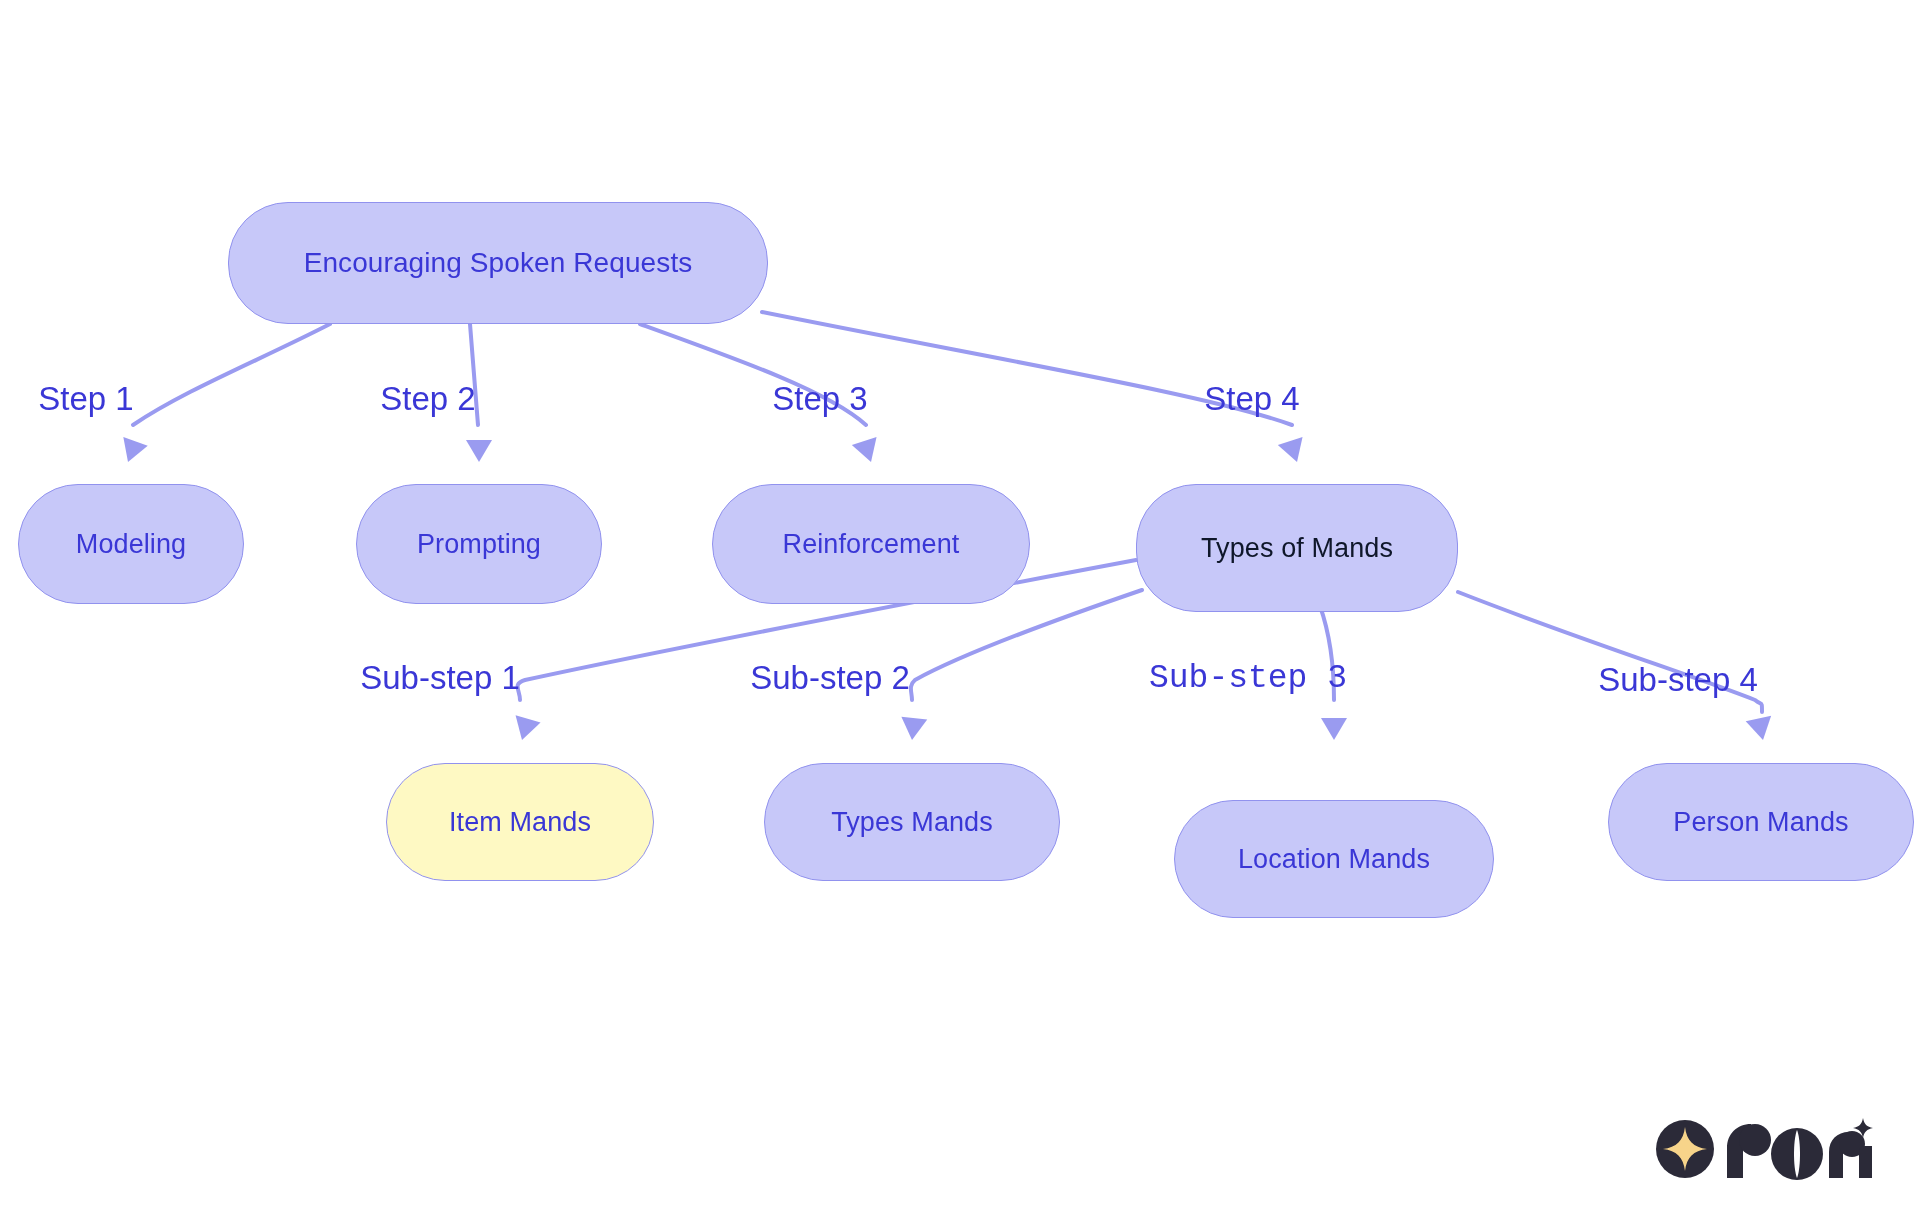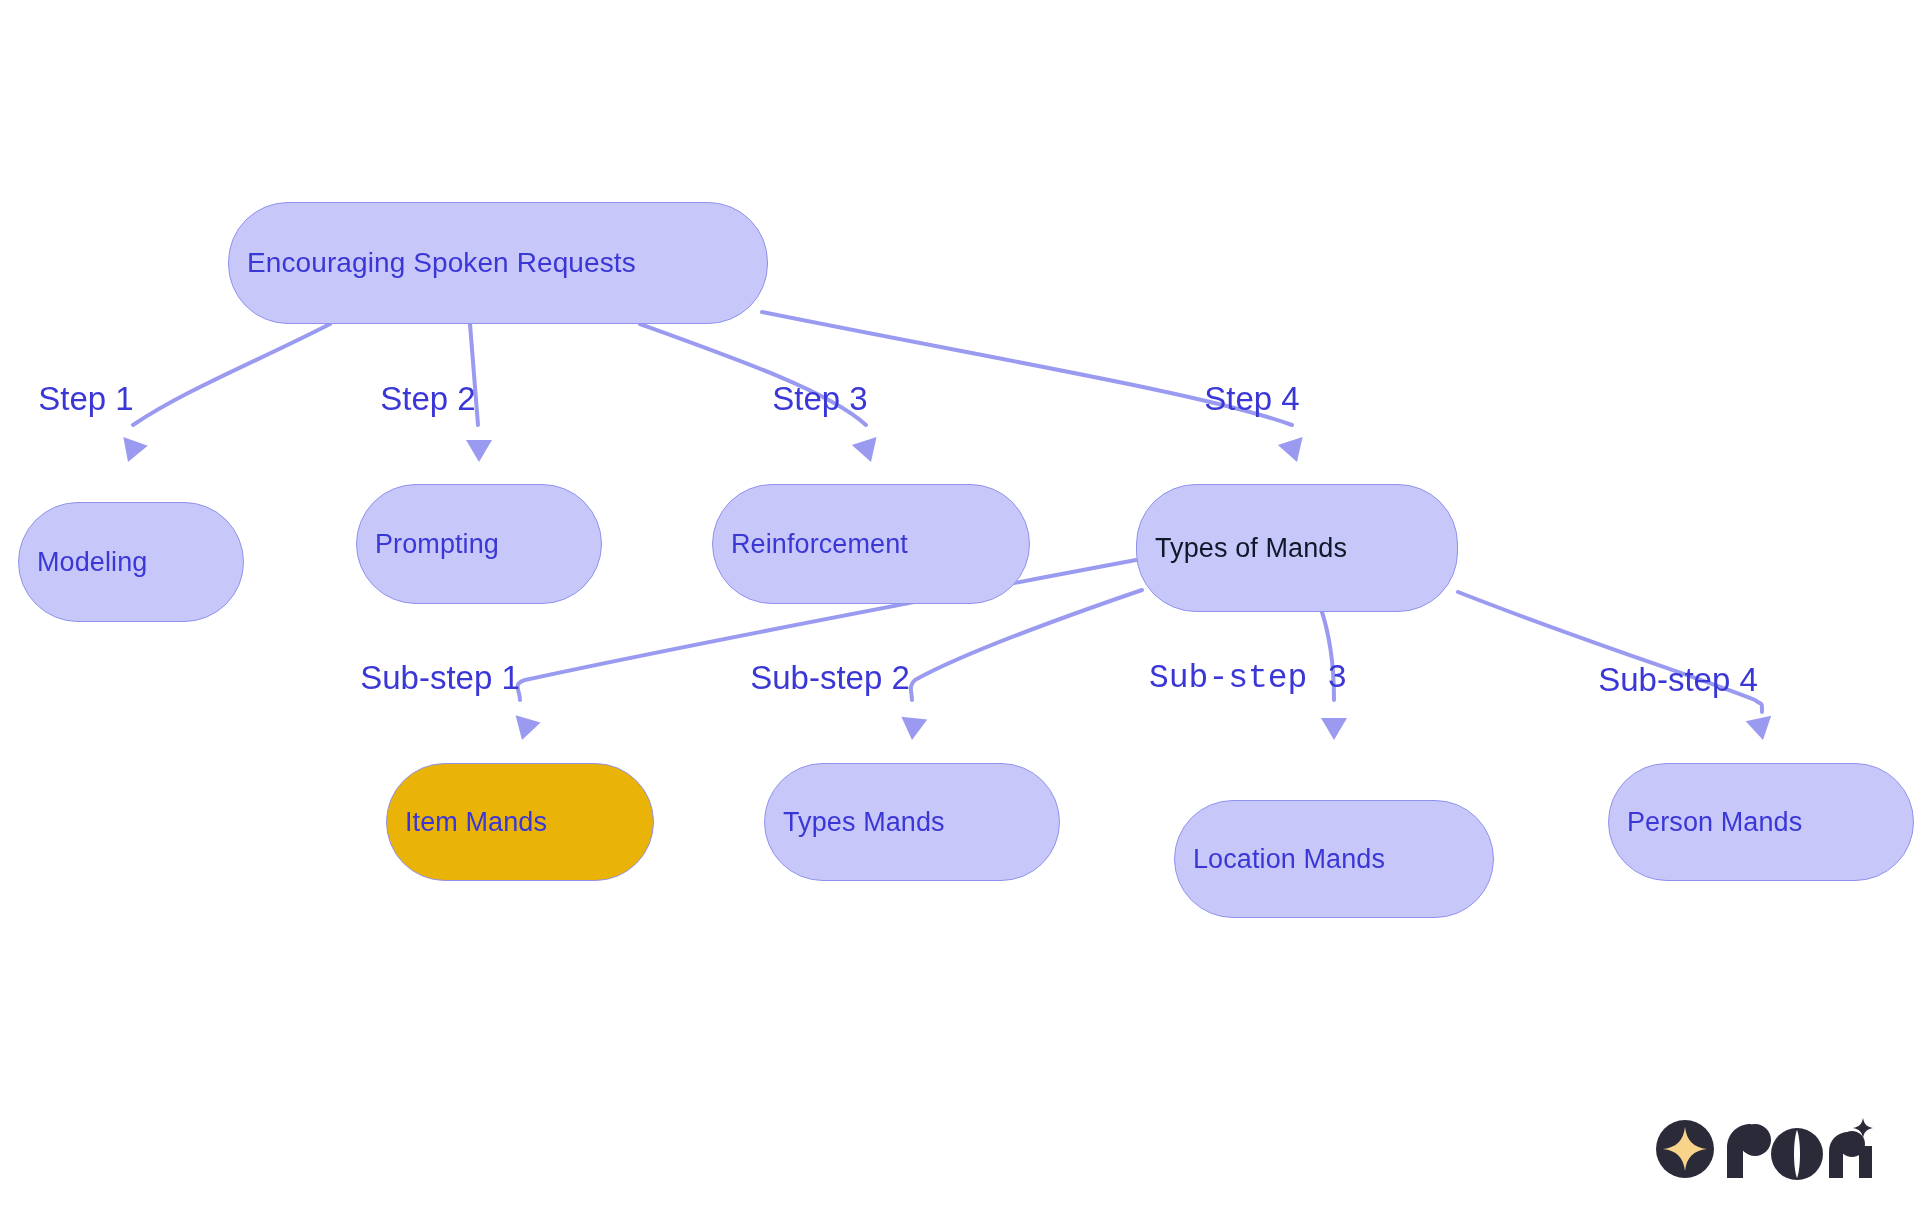--- a/index.html
+++ b/index.html
@@ -26,20 +26,21 @@
     top: 0;
     width: 1920px;
     height: 1215px;
     pointer-events: none;
   }
   .node {
     position: absolute;
     box-sizing: border-box;
     display: flex;
     align-items: center;
+    justify-content: center;
     background: #c7c8f9;
     border: 1.6px solid #9192ee;
     border-radius: 60px;
     color: #3a37d6;
     font-size: 27px;
     font-weight: 400;
     letter-spacing: 0.1px;
     white-space: nowrap;
     padding: 0 18px;
   }
@@ -91,33 +92,33 @@
         <path d="M -13 -22 L 13 -22 L 0 0 Z" fill="#9a9bf0" transform="translate(912,740) rotate(6)"></path>
         <path d="M -13 -22 L 13 -22 L 0 0 Z" fill="#9a9bf0" transform="translate(1334,740) rotate(0)"></path>
         <path d="M -13 -22 L 13 -22 L 0 0 Z" fill="#9a9bf0" transform="translate(1763,740) rotate(-12)"></path>
       </g>
   </svg>
 
   <div id="nodes">
       <div class="node root" style="left: 228px; top: 202px; width: 540px; height: 122px; background: rgb(199, 200, 249); border-color: rgb(145, 146, 238); color: rgb(58, 55, 214);">
         <span>Encouraging Spoken Requests</span>
       </div>
-      <div class="node" style="left: 18px; top: 484px; width: 226px; height: 120px; background: rgb(199, 200, 249); border-color: rgb(145, 146, 238); color: rgb(58, 55, 214); margin-top: 18px;">
+      <div class="node" style="left: 18px; top: 484px; width: 226px; height: 120px; background: rgb(199, 200, 249); border-color: rgb(145, 146, 238); color: rgb(58, 55, 214);">
         <span>Modeling</span>
       </div>
       <div class="node" style="left: 356px; top: 484px; width: 246px; height: 120px; background: rgb(199, 200, 249); border-color: rgb(145, 146, 238); color: rgb(58, 55, 214);">
         <span>Prompting</span>
       </div>
       <div class="node" style="left: 712px; top: 484px; width: 318px; height: 120px; background: rgb(199, 200, 249); border-color: rgb(145, 146, 238); color: rgb(58, 55, 214);">
         <span>Reinforcement</span>
       </div>
       <div class="node" style="left: 1136px; top: 484px; width: 322px; height: 128px; background: rgb(199, 200, 249); border-color: rgb(145, 146, 238); color: #0f172a;">
         <span>Types of Mands</span>
       </div>
-      <div class="node" style="left: 386px; top: 763px; width: 268px; height: 118px; background: #eab308; border-color: rgb(145, 146, 238); color: rgb(58, 55, 214);">
+      <div class="node" style="left: 386px; top: 763px; width: 268px; height: 118px; background: #fef9c3; border-color: rgb(145, 146, 238); color: rgb(58, 55, 214);">
         <span>Item Mands</span>
       </div>
       <div class="node" style="left: 764px; top: 763px; width: 296px; height: 118px; background: rgb(199, 200, 249); border-color: rgb(145, 146, 238); color: rgb(58, 55, 214);">
         <span>Types Mands</span>
       </div>
       <div class="node" style="left: 1174px; top: 800px; width: 320px; height: 118px; background: rgb(199, 200, 249); border-color: rgb(145, 146, 238); color: rgb(58, 55, 214);">
         <span>Location Mands</span>
       </div>
       <div class="node" style="left: 1608px; top: 763px; width: 306px; height: 118px; background: rgb(199, 200, 249); border-color: rgb(145, 146, 238); color: rgb(58, 55, 214);">
         <span>Person Mands</span>

